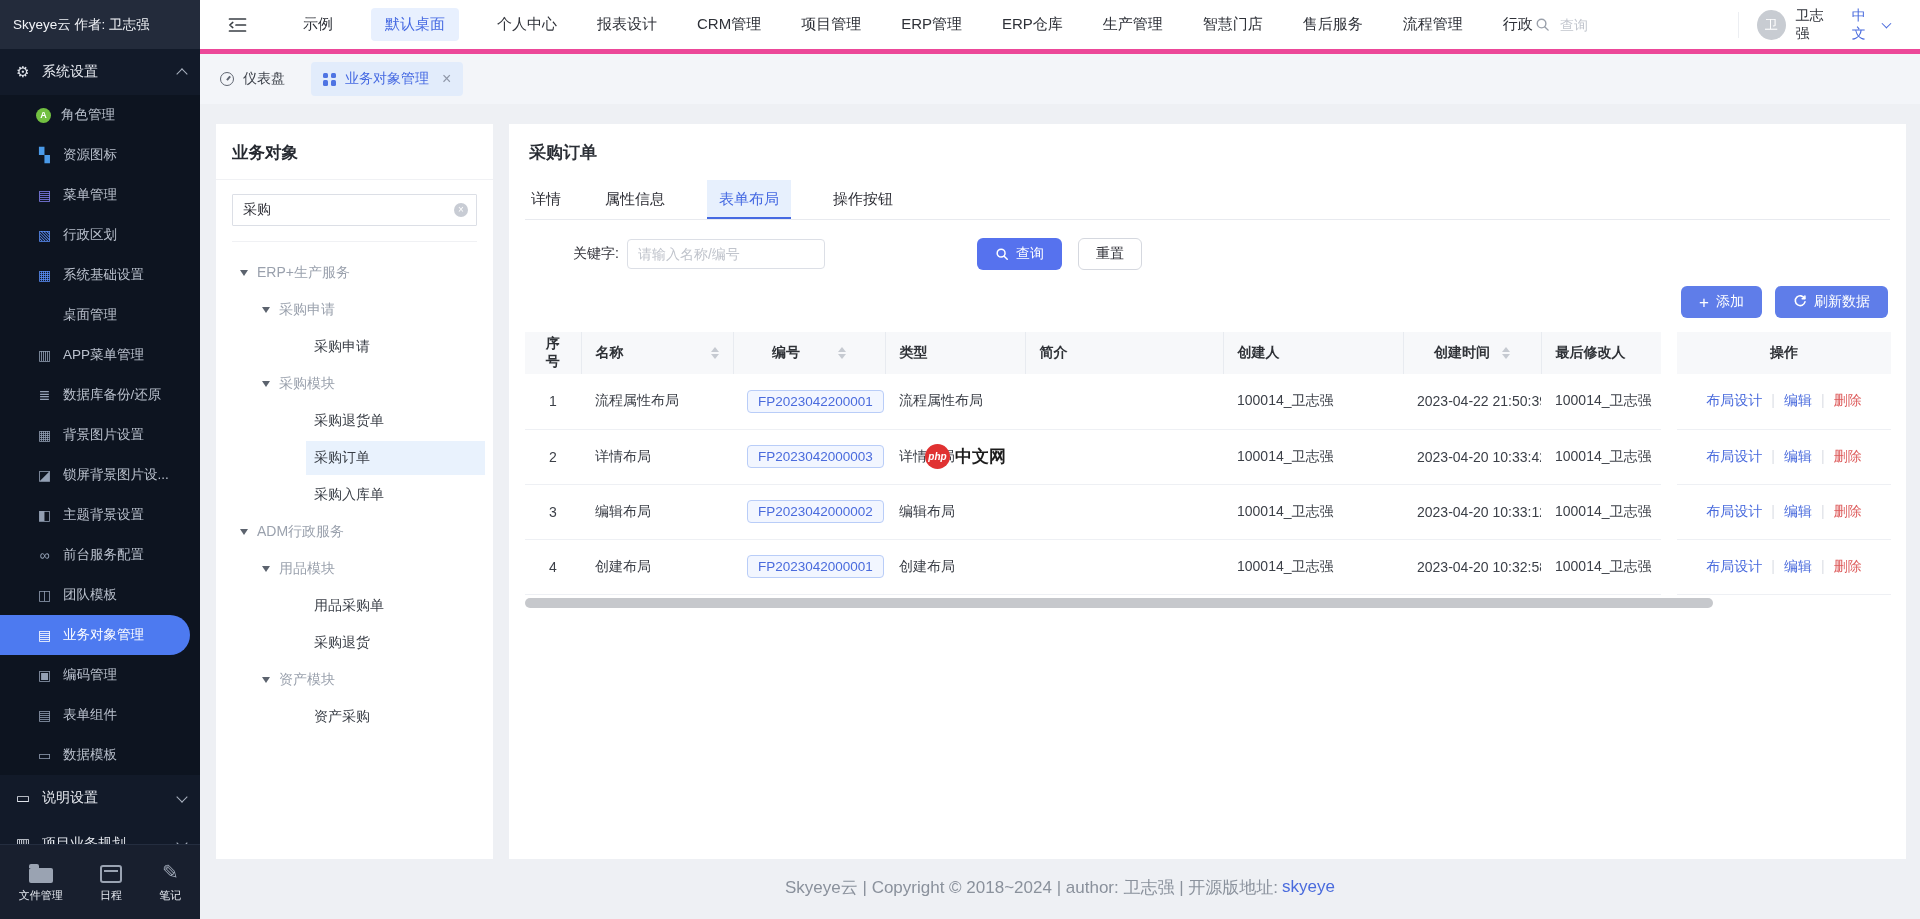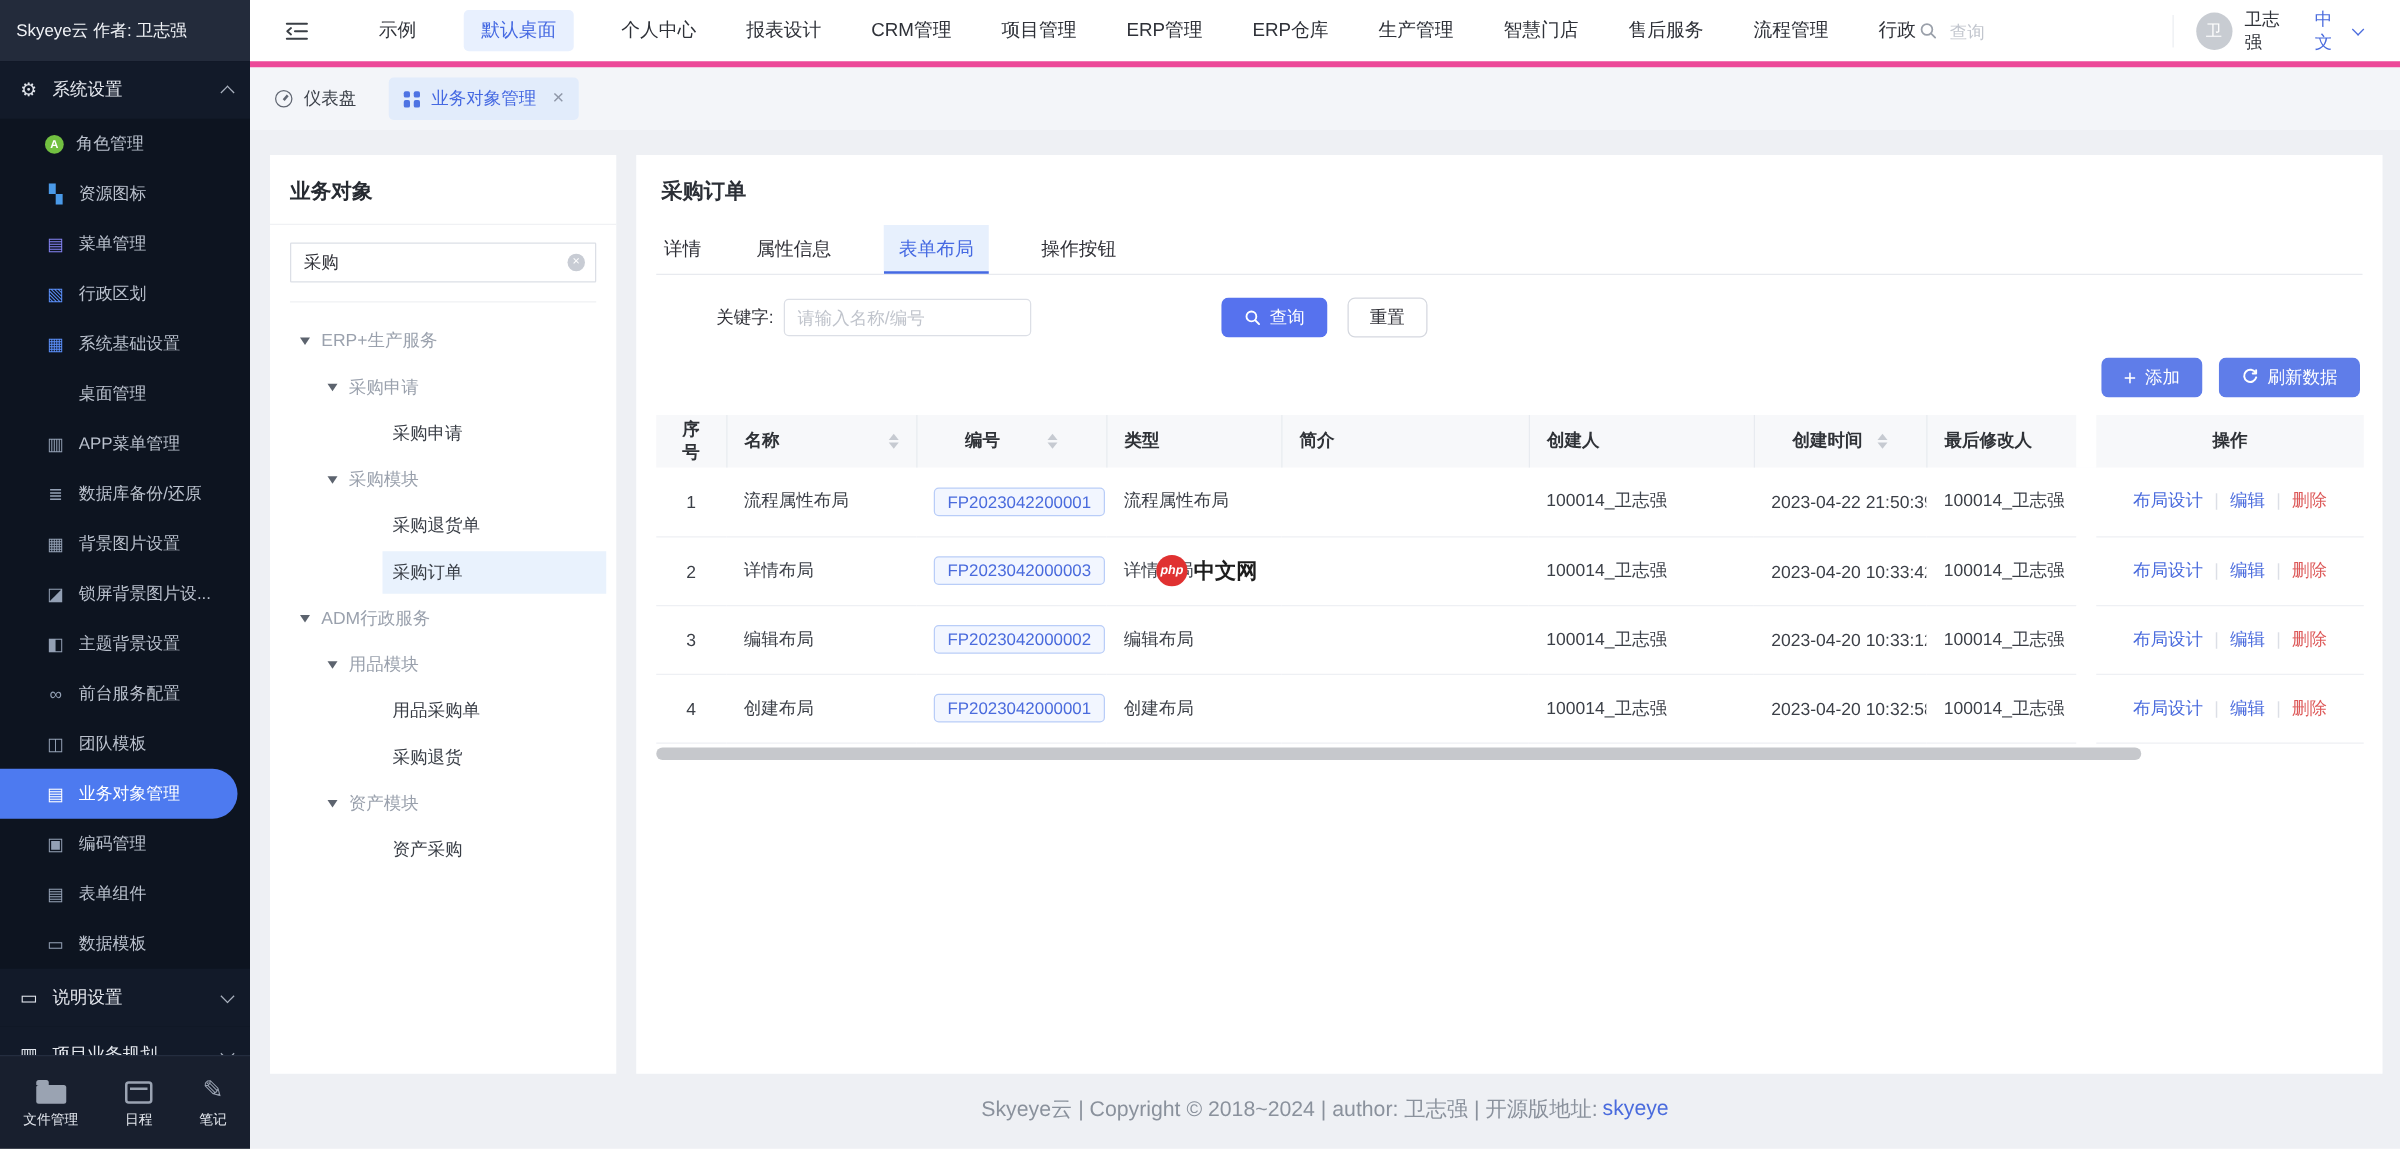--- a/index.html
+++ b/index.html
@@ -317,20 +317,23 @@
             </div>
           <div class="tnode l1 branch">
               <span class="caret"></span>
               <span class="lbl">采购模块</span>
             </div>
           <div class="tnode l2">
               <span class="lbl">采购退货单</span>
             </div>
           <div class="tnode l2 selected">
               <span class="lbl">采购订单</span>
+            </div>
+          <div class="tnode l2">
+              <span class="lbl">采购入库单</span>
             </div>
           <div class="tnode l0 branch">
               <span class="caret"></span>
               <span class="lbl">ADM行政服务</span>
             </div>
           <div class="tnode l1 branch">
               <span class="caret"></span>
               <span class="lbl">用品模块</span>
             </div>
           <div class="tnode l2">

